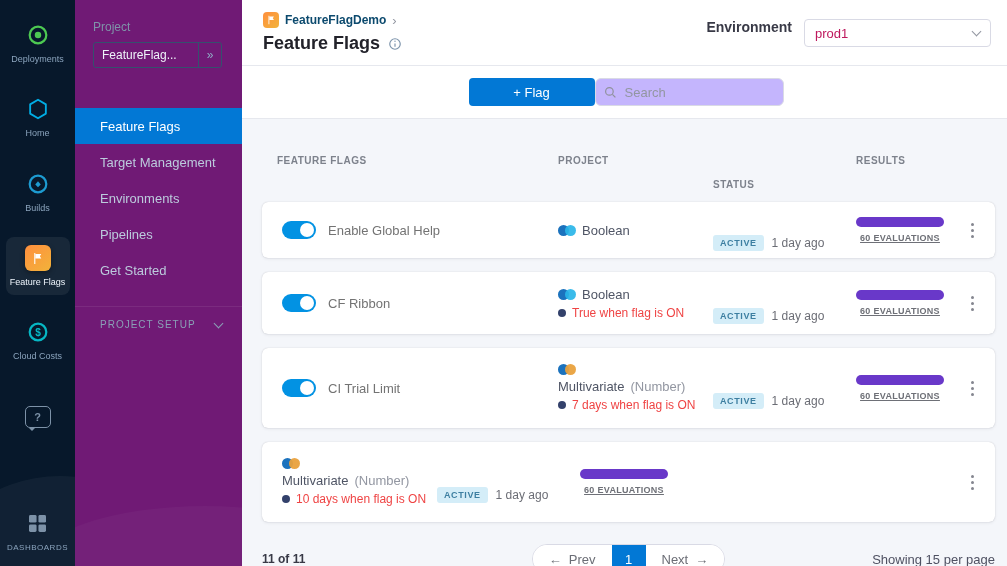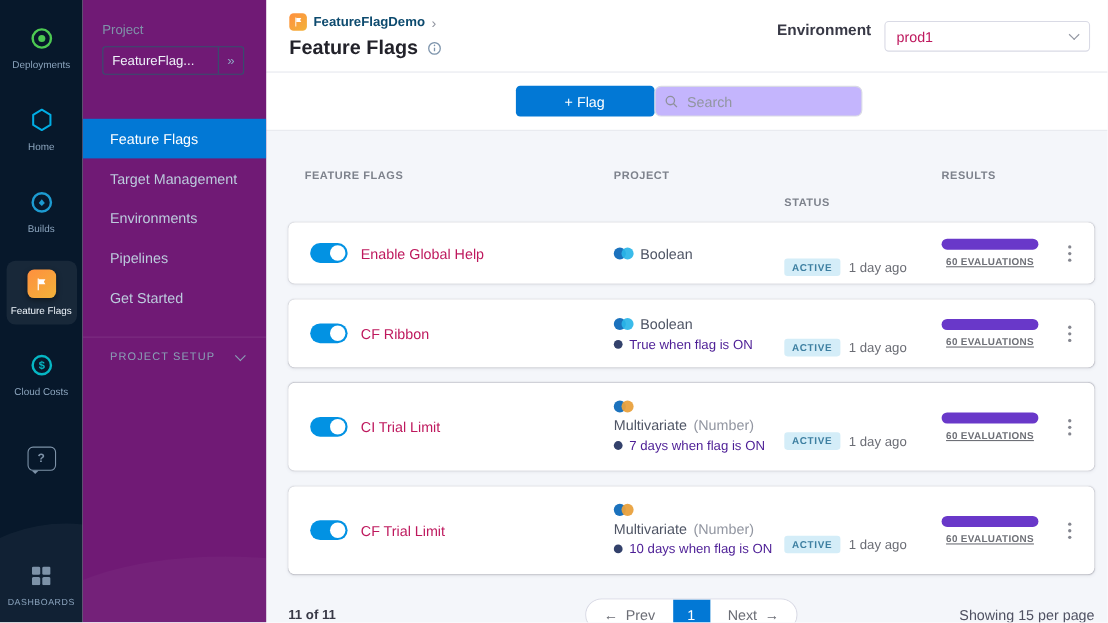--- a/index.html
+++ b/index.html
@@ -62,31 +62,31 @@
   .th-status{width:143px;margin-top:24px;}
   .th-results{flex:1;}
 
   .rows{display:flex;flex-direction:column;gap:14px;margin:0 12px 0 20px;}
   .flag-card{background:#fff;border-radius:6px;box-shadow:0 0 1px rgba(40,41,61,.25),0 1px 3px rgba(96,97,112,.12);display:flex;align-items:center;padding:0 6px 0 20px;box-sizing:border-box;cursor:pointer;}
   .h-sm{height:56px;} .h-md{height:62px;} .h-lg{height:80px;}
 
   .col-flag{width:276px;display:flex;align-items:center;gap:12px;}
   .toggle{width:34px;height:18px;border-radius:9px;background:#0292e3;position:relative;flex-shrink:0;cursor:pointer;}
   .toggle::after{content:"";position:absolute;width:14px;height:14px;border-radius:50%;background:#fff;top:2px;right:2px;}
-  .flag-name{font-size:13px;font-weight:500;color:#be185d;}
+  .flag-name{font-size:13px;font-weight:500;color:#737373;}
 
   .col-details{width:155px;display:flex;flex-direction:column;gap:4px;justify-content:center;}
   .type-line{display:flex;align-items:center;gap:6px;font-size:13px;color:#4f5565;}
   .type-suffix{color:#9296a1;}
   .type-suffix:empty{display:none;}
   .icon-pair{display:flex;align-items:center;}
   .dotc{width:11px;height:11px;border-radius:50%;}
   .dotc + .dotc{margin-left:-4px;}
   .c-blue{background:#1b72bd;} .c-cyan{background:#29b5e8;opacity:.92;} .c-orange{background:#e9a13d;opacity:.95;}
-  .desc-line{display:flex;align-items:center;gap:6px;font-size:12px;color:#4c1d95;}
+  .desc-line{display:flex;align-items:center;gap:6px;font-size:12px;color:#ef4444;}
   .desc-dot{width:8px;height:8px;border-radius:50%;background:#33416b;flex-shrink:0;}
 
   .col-status{width:143px;display:flex;align-items:center;gap:8px;font-size:12px;color:#6b6d75;margin-top:25px;}
   .badge{background:#d4edf8;color:#3d7fa1;font-size:9px;font-weight:700;letter-spacing:.6px;padding:3px 7px;border-radius:3px;}
 
   .col-results{flex:1;display:flex;justify-content:flex-start;}
   .results-block{display:flex;flex-direction:column;align-items:center;gap:6px;}
   .eval-bar{width:88px;height:10px;border-radius:5px;background:#6938c9;}
   .eval-label{font-size:9px;font-weight:600;color:#6e7077;letter-spacing:.3px;white-space:nowrap;text-decoration:underline;}
 
@@ -354,24 +354,20 @@
             </div>
           </div>
           <div class="col-menu">
               <span class="kdot"></span>
               <span class="kdot"></span>
               <span class="kdot"></span>
             </div>
         </div>
 
         <div class="flag-card h-lg">
-          <div class="col-flag">
-            <span class="toggle" role="switch" aria-checked="true"></span>
-            <span class="flag-name">CF Trial Limit</span>
-          </div>
           <div class="col-details">
             <span class="icon-pair">
                 <span class="dotc c-blue"></span>
                 <span class="dotc c-orange"></span>
               </span>
             <div class="type-line">
               <span>Multivariate</span>
               <span class="type-suffix">(Number)</span>
             </div>
             <div class="desc-line">

